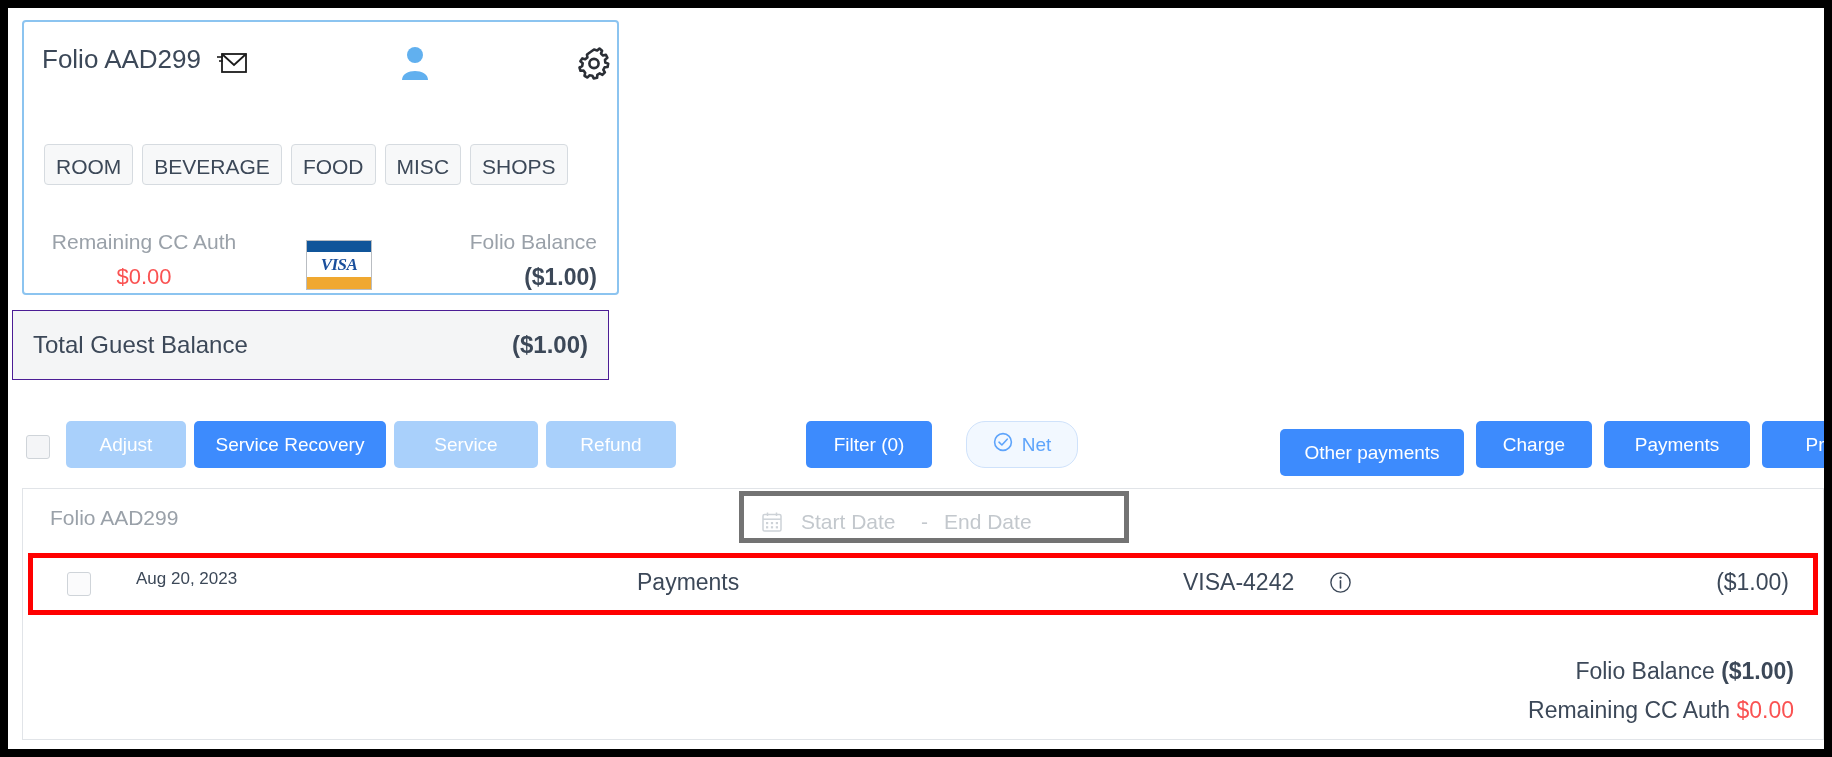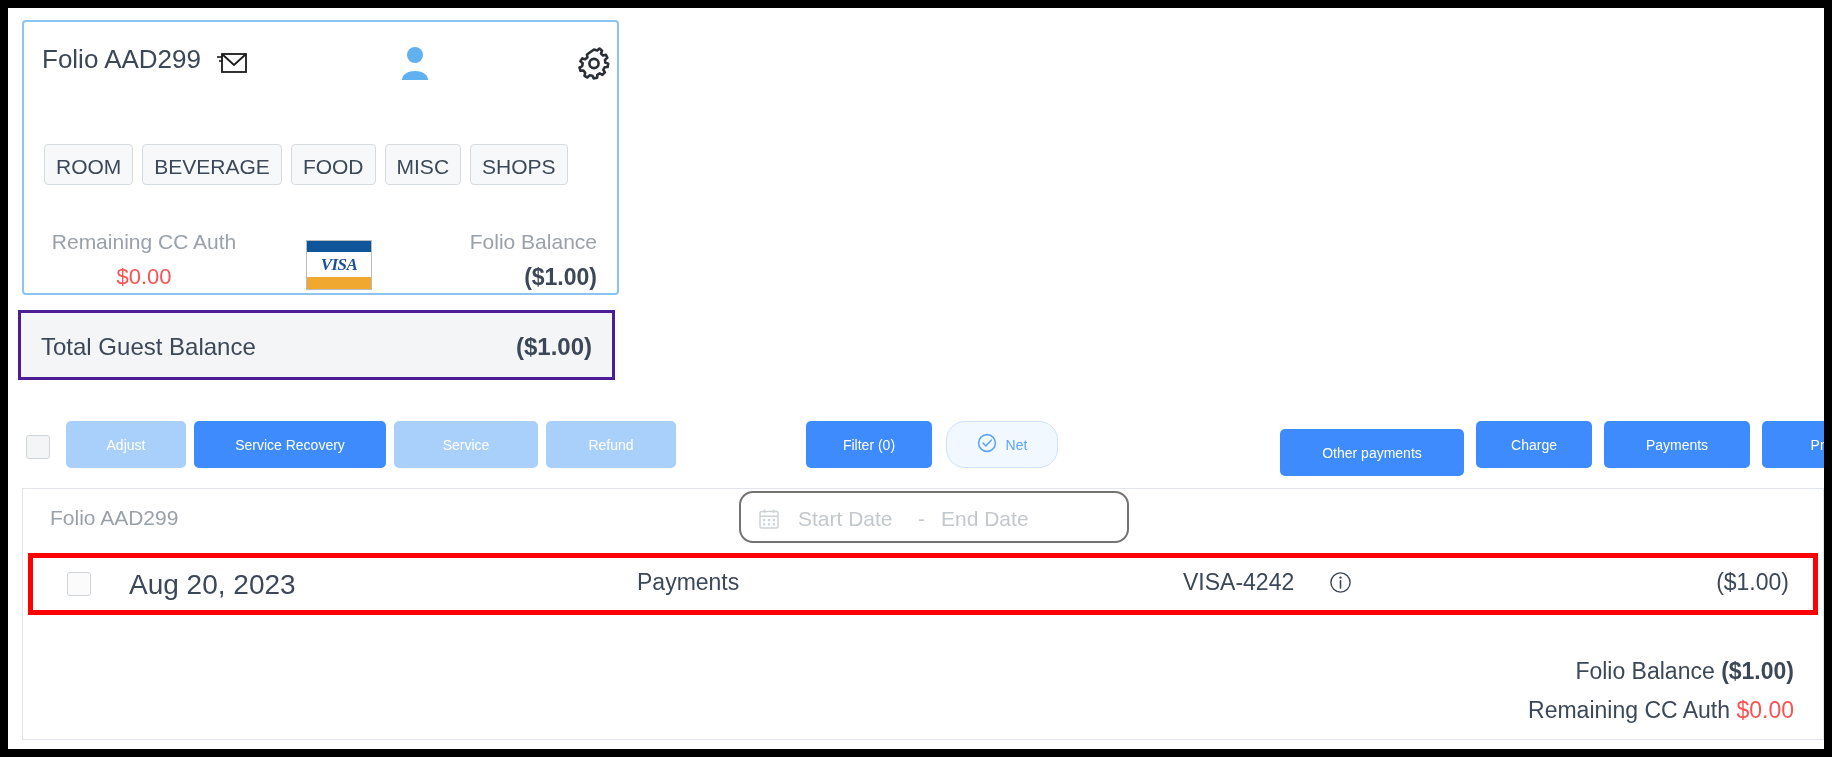--- a/index.html
+++ b/index.html
@@ -89,24 +89,24 @@
   }
   .visa-bot{height:12px;background:#f0a830;}
   .folio-balance-c{
     position:absolute;right:20px;top:0;text-align:right;
   }
   .folio-balance-c .lbl{font-size:21px;color:#9aa1a9;display:block;}
   .folio-balance-c .val{font-size:23px;color:#3c4858;font-weight:bold;display:block;margin-top:10px;}
 
   
   .total-bar{
-    position:absolute;left:10px;top:302px;
+    position:absolute;left:4px;top:302px;
     width:597px;height:70px;
     background:#f4f5f6;
-    border:3px solid #4c1d95;
+    border:1px solid #4c1d95;
     box-sizing:border-box;
   }
   .total-bar .t-lbl{
     position:absolute;left:20px;top:20px;
     font-size:24px;color:#3c4858;
   }
   .total-bar .t-val{
     position:absolute;right:20px;top:20px;
     font-size:24px;color:#3c4858;font-weight:bold;
   }
@@ -119,21 +119,21 @@
   .tb-checkbox{
     position:absolute;left:18px;top:19px;
     width:24px;height:24px;
     border:1px solid #cfd4d9;border-radius:3px;
     background:#f4f5f7;box-sizing:border-box;
   }
   .btn{
     position:absolute;top:5px;
     height:47px;
     border:none;border-radius:5px;
-    color:#ffffff;font-size:14px;
+    color:#ffffff;font-size:19px;
     font-family:"Liberation Sans", sans-serif;
     display:flex;align-items:center;justify-content:center;
     white-space:nowrap;
     cursor:pointer;
     box-sizing:border-box;
   }
   .btn.solid{background:#3d8bfd;text-align:right;}
   .btn.soft{background:#a9d0fb;}
   .btn.ghost{
     background:#f2f8ff;color:#5ea4fb;
@@ -152,21 +152,21 @@
   .list-head{
     position:relative;height:58px;
   }
   .list-head .folio-name{
     position:absolute;left:27px;top:17px;
     font-size:21px;color:#9aa1a9;
   }
   .daterange{
     position:absolute;left:716px;top:2px;
     width:390px;height:52px;
-    border:2px solid #737373;border-radius:14px;
+    border:5px solid #737373;border-radius:0;
     background:#ffffff;
     box-sizing:border-box;
     padding-left:41px;
   }
   .cal-icon{position:absolute;left:17px;top:15px;width:22px;height:22px;}
   .daterange .dr-start{position:absolute;left:57px;top:14px;font-size:21px;color:#c3c8cd;}
   .daterange .dr-dash{position:absolute;left:177px;top:14px;font-size:21px;color:#c3c8cd;}
   .daterange .dr-end{position:absolute;left:200px;top:14px;font-size:21px;color:#c3c8cd;}
 
   
@@ -180,21 +180,21 @@
   .txn-row{
     position:absolute;left:25px;top:550px;
     width:1780px;height:52px;
   }
   .txn-check{
     position:absolute;left:34px;top:14px;
     width:24px;height:24px;
     border:1px solid #cfd4d9;border-radius:3px;
     background:#fbfbfc;box-sizing:border-box;
   }
-  .txn-date{position:absolute;left:96px;top:11px;font-size:28px;color:#3c4858;}
+  .txn-date{position:absolute;left:103px;top:11px;font-size:17px;color:#3c4858;}
   .txn-type{position:absolute;left:604px;top:11px;font-size:23px;color:#3c4858;}
   .txn-card{position:absolute;left:1150px;top:11px;font-size:23px;color:#3c4858;}
   .info-icon{position:absolute;left:1296px;top:13px;width:23px;height:23px;}
   .txn-amt{position:absolute;right:24px;top:11px;font-size:23px;color:#3c4858;}
 
   
   .totals{
     position:absolute;right:30px;top:640px;
     text-align:right;
   }
@@ -274,21 +274,21 @@
 
   <div class="toolbar">
     <div class="tb-checkbox"></div>
 
     <div class="btn soft" style="left:58px;width:120px;">Adjust</div>
     <div class="btn solid" style="left:186px;width:192px;">Service Recovery</div>
     <div class="btn soft" style="left:386px;width:144px;">Service</div>
     <div class="btn soft" style="left:538px;width:130px;">Refund</div>
 
     <div class="btn solid" style="left:798px;width:126px;">Filter (0)</div>
-    <div class="btn ghost" style="left:938px;width:112px;border-radius:19px;">
+    <div class="btn ghost" style="left:958px;width:112px;border-radius:19px;">
       <span>
         <svg viewBox="0 0 20 20" width="20" height="20">
           <circle cx="10" cy="10" r="8.4" fill="none" stroke="#5ea4fb" stroke-width="1.6"></circle>
           <path d="M6 10.2 L8.9 13 L14.2 7.2" fill="none" stroke="#5ea4fb" stroke-width="1.6" stroke-linecap="round" stroke-linejoin="round"></path>
         </svg>
       </span>
       <span>Net</span>
     </div>
 
     <div class="btn solid" style="left:1272px;width:184px;margin-top:8px;">Other payments</div>

